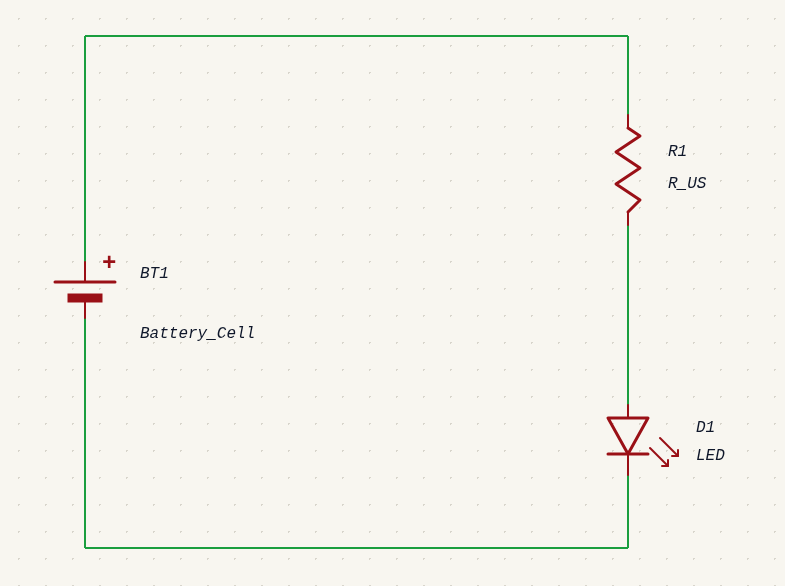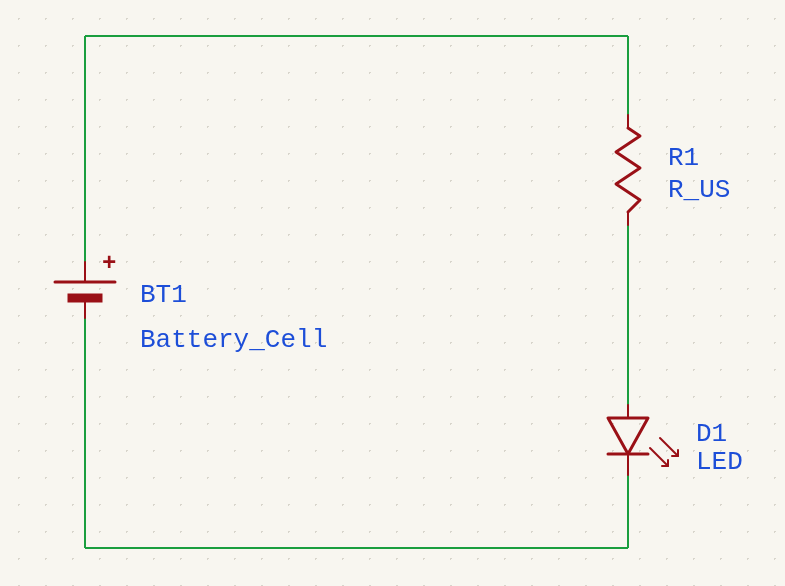--- a/index.html
+++ b/index.html
@@ -43,24 +43,25 @@
     stroke-linecap: round;
     stroke-linejoin: round;
   }
   .comp-fill {
     fill: #9a1016;
     stroke: #9a1016;
     stroke-width: 1;
   }
   .label {
     position: absolute;
-    font-size: 26px;
-    color: #1d4ed8;
+    font-size: 16px;
+    color: #0f172a;
     white-space: nowrap;
     line-height: 1.3;
+    font-style: italic;
   }
   .plus {
     position: absolute;
     font-size: 24px;
     color: #9a1016;
     font-weight: bold;
   }
 </style>
 </head>
 <body>
@@ -122,20 +123,20 @@
       <line x1="650" y1="448" x2="668" y2="466"></line>
       <polyline points="662,466 668,466 668,460" fill="none"></polyline>
       <line x1="660" y1="438" x2="678" y2="456"></line>
       <polyline points="672,456 678,456 678,450" fill="none"></polyline>
     </g>
   </g>
 </svg>
 
 <div class="plus" style="left:102px; top:250px;">+</div>
 
-<div class="label" style="left:140px; top:279px;text-align:center;">BT1</div>
+<div class="label" style="left:140px; top:264px;text-align:center;">BT1</div>
 <div class="label" style="left:140px; top:292px;margin-top:32px;">Battery_Cell</div>
 
 <div class="label" style="left:668px; top:142px;">R1</div>
 <div class="label" style="left:668px; top:174px;">R_US</div>
 
 <div class="label" style="left:696px; top:418px;text-align:center;">D1</div>
 <div class="label" style="left:696px; top:446px;">LED</div>
 
 </body></html>

